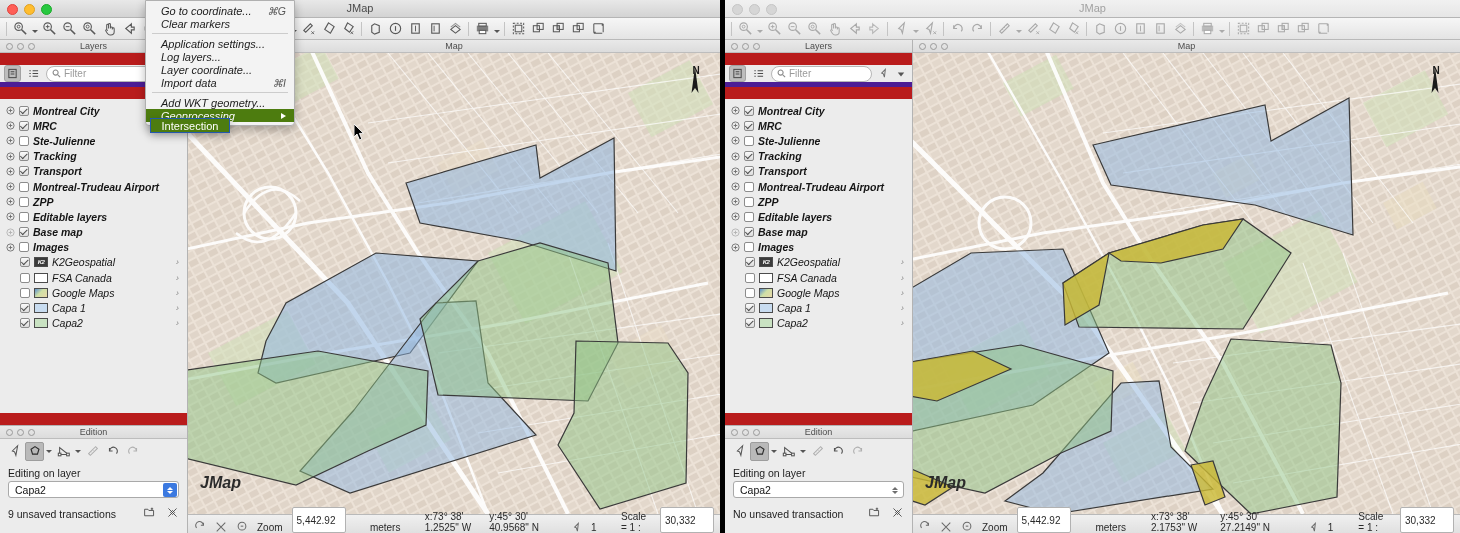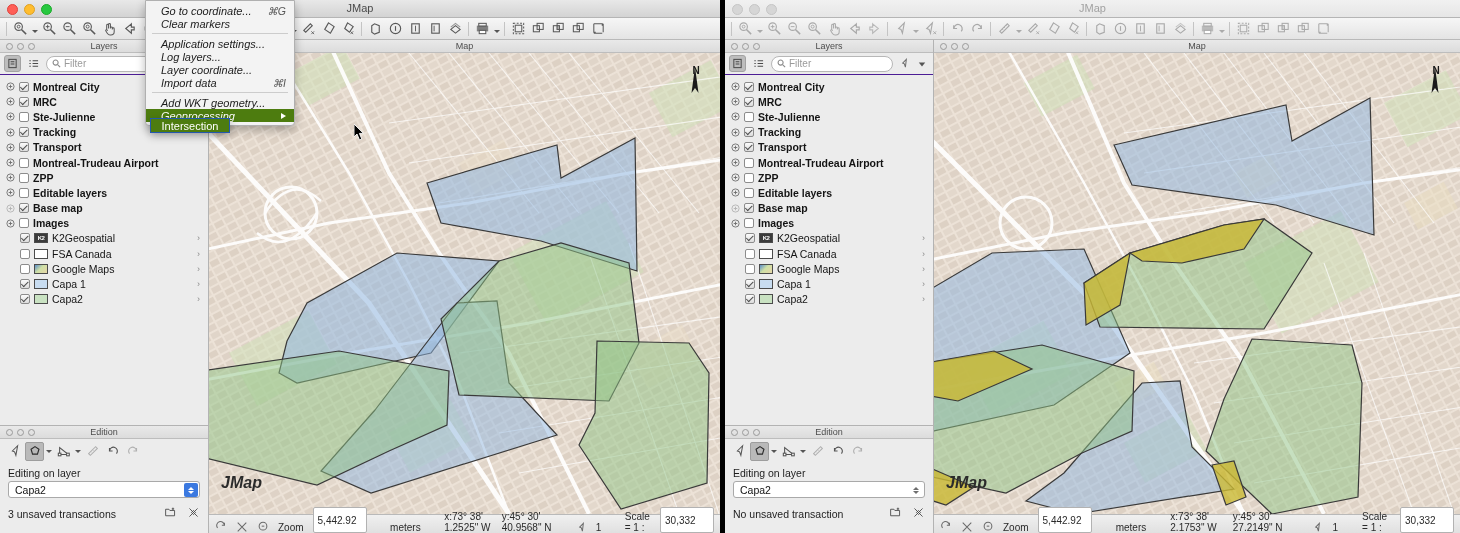--- a/index.html
+++ b/index.html
@@ -53,49 +53,49 @@
     padding-bottom: 5px;
   }
   .tb-caret i { width:0; height:0; border-left:3px solid transparent; border-right:3px solid transparent;
                 border-top:3.5px solid #555; display:block; }
   .inactive-ui .tb-btn { color: #a9a9a9; }
   .inactive-ui .tb-caret i { border-top-color:#aaa; }
   .tb-btn.dim { color: #b9b9b9; }
 
   
   .body-split { display: flex; height: 493px; }
-  .left-col { width: 209px; background: #b91c1c; border-right: 1px solid #b3b3b3;
-              display: flex; flex-direction: column; }
+  .left-col { width: 188px; background: #b91c1c; border-right: 1px solid #b3b3b3;
+              display: flex; flex-direction: column; gap: 12px; }
   .map-col  { flex: 1; position: relative; overflow: hidden; }
 
   
   .pane-head {
     height: 13px; background: linear-gradient(#e9e9e9,#dcdcdc);
     border-bottom: 1px solid #bdbdbd; position: relative;
   }
   .pane-dots { position:absolute; left:6px; top:3px; display:flex; gap:4px; }
   .pane-dots span { width:7px; height:7px; border-radius:50%; border:1px solid #9a9a9a; }
   .pane-title { position:absolute; left:0; right:0; top:1px; text-align:center;
                 font-size:9px; color:#4d4d4d; }
 
   
   .filter-bar { height: 22px; display:flex; align-items:center; padding: 0 4px; gap:4px;
-                background:#ececec; border-bottom:1px solid #4c1d95; }
+                background:#ececec; border-bottom:5px solid #4c1d95; }
   .fb-toggle { width:17px; height:17px; display:flex; align-items:center; justify-content:center;
                border-radius:3px; color:#4a4a4a; }
   .fb-toggle.on { background:#bdbdbd; border:1px solid #a2a2a2; }
   .filter-input {
     flex:1; height:16px; background:#fff; border:1px solid #b7b7b7; border-radius:8px;
     display:flex; align-items:center; padding:0 5px; gap:3px; color:#9a9a9a; font-size:10px;
   }
   .fb-end { width:14px; display:flex; align-items:center; justify-content:center; color:#6d6d6d; }
 
   
   .layer-tree { flex:1; overflow:hidden; padding-top:4px; background:#ececec; }
-  .layer-row { height:15.2px; display:flex; align-items:center; padding-left:6px; gap:4px; font-size:10.5px; }
+  .layer-row { height:15.2px; display:flex; align-items:center; padding-left:6px; gap:4px; font-size:10.5px;font-style:italic; }
   .expander { width:9px; height:9px; display:flex; align-items:center; justify-content:center; color:#6e6e6e; }
   .expander svg { display:block; }
   .cb { width:10px; height:10px; border:1px solid #8c8c8c; border-radius:2px; background:#fff;
         display:flex; align-items:center; justify-content:center; flex:none; }
   .cb.checked { background: linear-gradient(#fbfbfb,#dcdcdc); }
   .cb.checked::after {
     content:""; width:6px; height:3px; border-left:1.6px solid #4c4c4c; border-bottom:1.6px solid #4c4c4c;
     transform: rotate(-45deg) translate(0px,-1px);
   }
   .layer-label { color:#141414; white-space:nowrap; }
@@ -609,21 +609,21 @@
           <div class="ed-select-wrap">
             <div class="ed-select">
               <span>Capa2</span>
               <span class="stepper">
                   <i class="up"></i>
                   <i class="dn"></i>
                 </span>
             </div>
           </div>
           <div class="ed-footer">
-            <span class="ed-trans">3 unsaved transactions</span>
+            <span class="ed-trans">9 unsaved transactions</span>
             <span class="ed-actions">
               <span><svg width="13" height="13" viewBox="0 0 16 16" fill="none" stroke="currentColor" stroke-width="1.1">
                     <path d="M2 12V4h4l1.2 1.5H13V12z"></path>
                     <path d="M11 2v3M9.5 3.5h3"></path>
                   </svg></span>
               <span><svg width="13" height="13" viewBox="0 0 16 16" fill="none" stroke="currentColor" stroke-width="1.1">
                     <path d="M3 3l10 10M13 3L3 13"></path>
                     <path d="M8 5.5l2.5 2.5L8 10.5 5.5 8z"></path>
                   </svg></span>
             </span>

